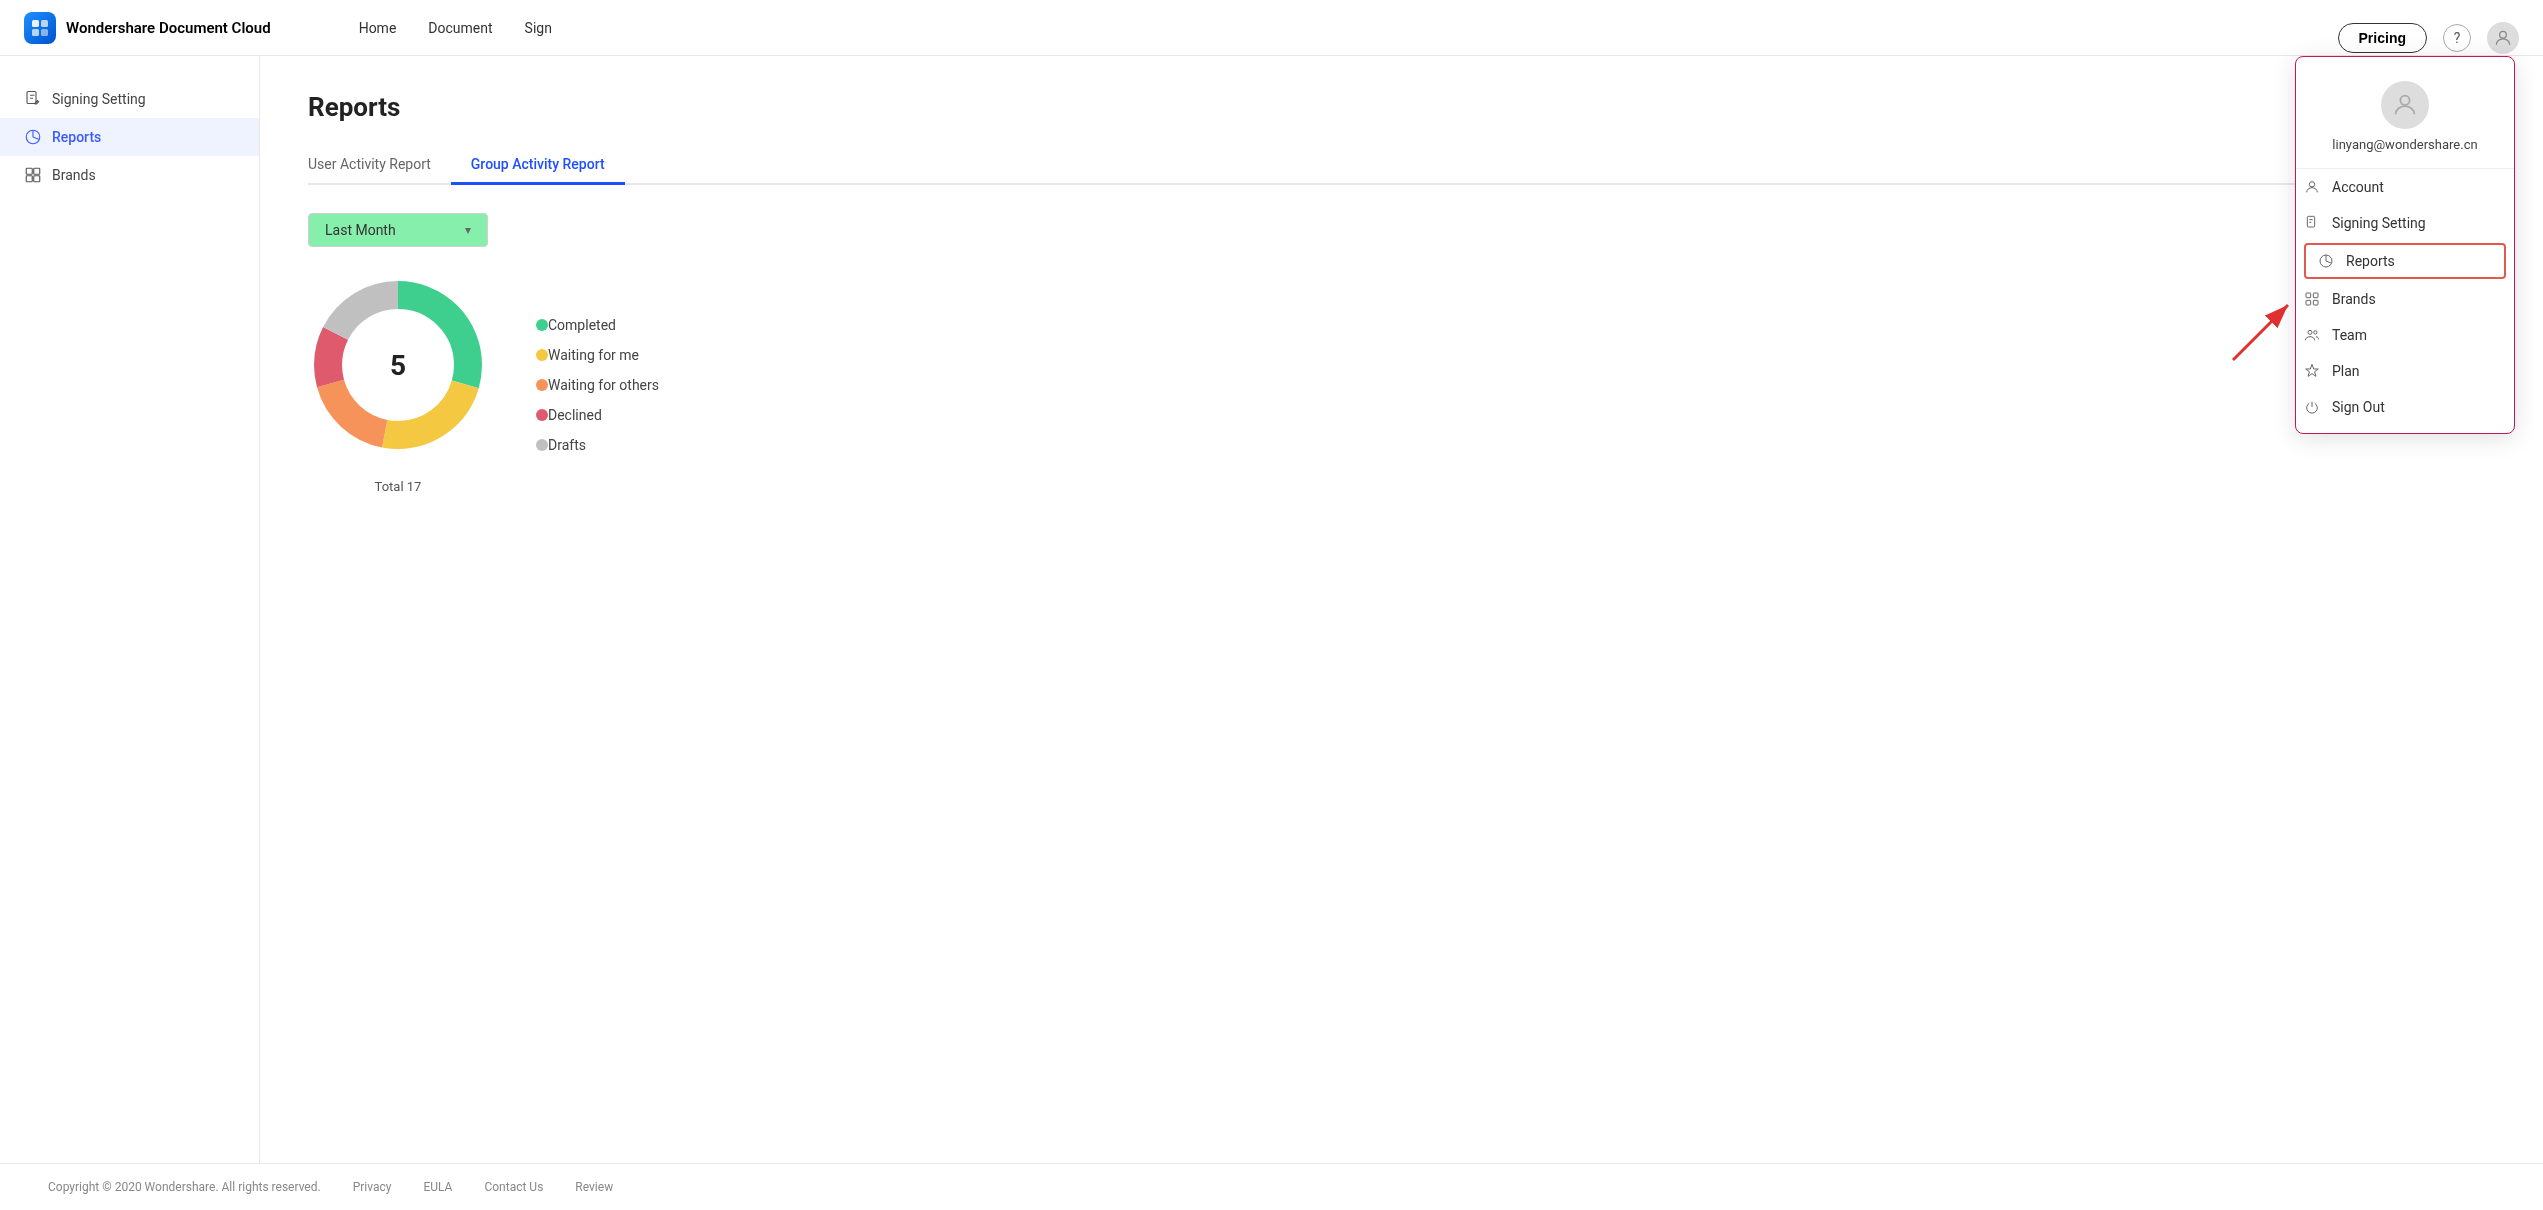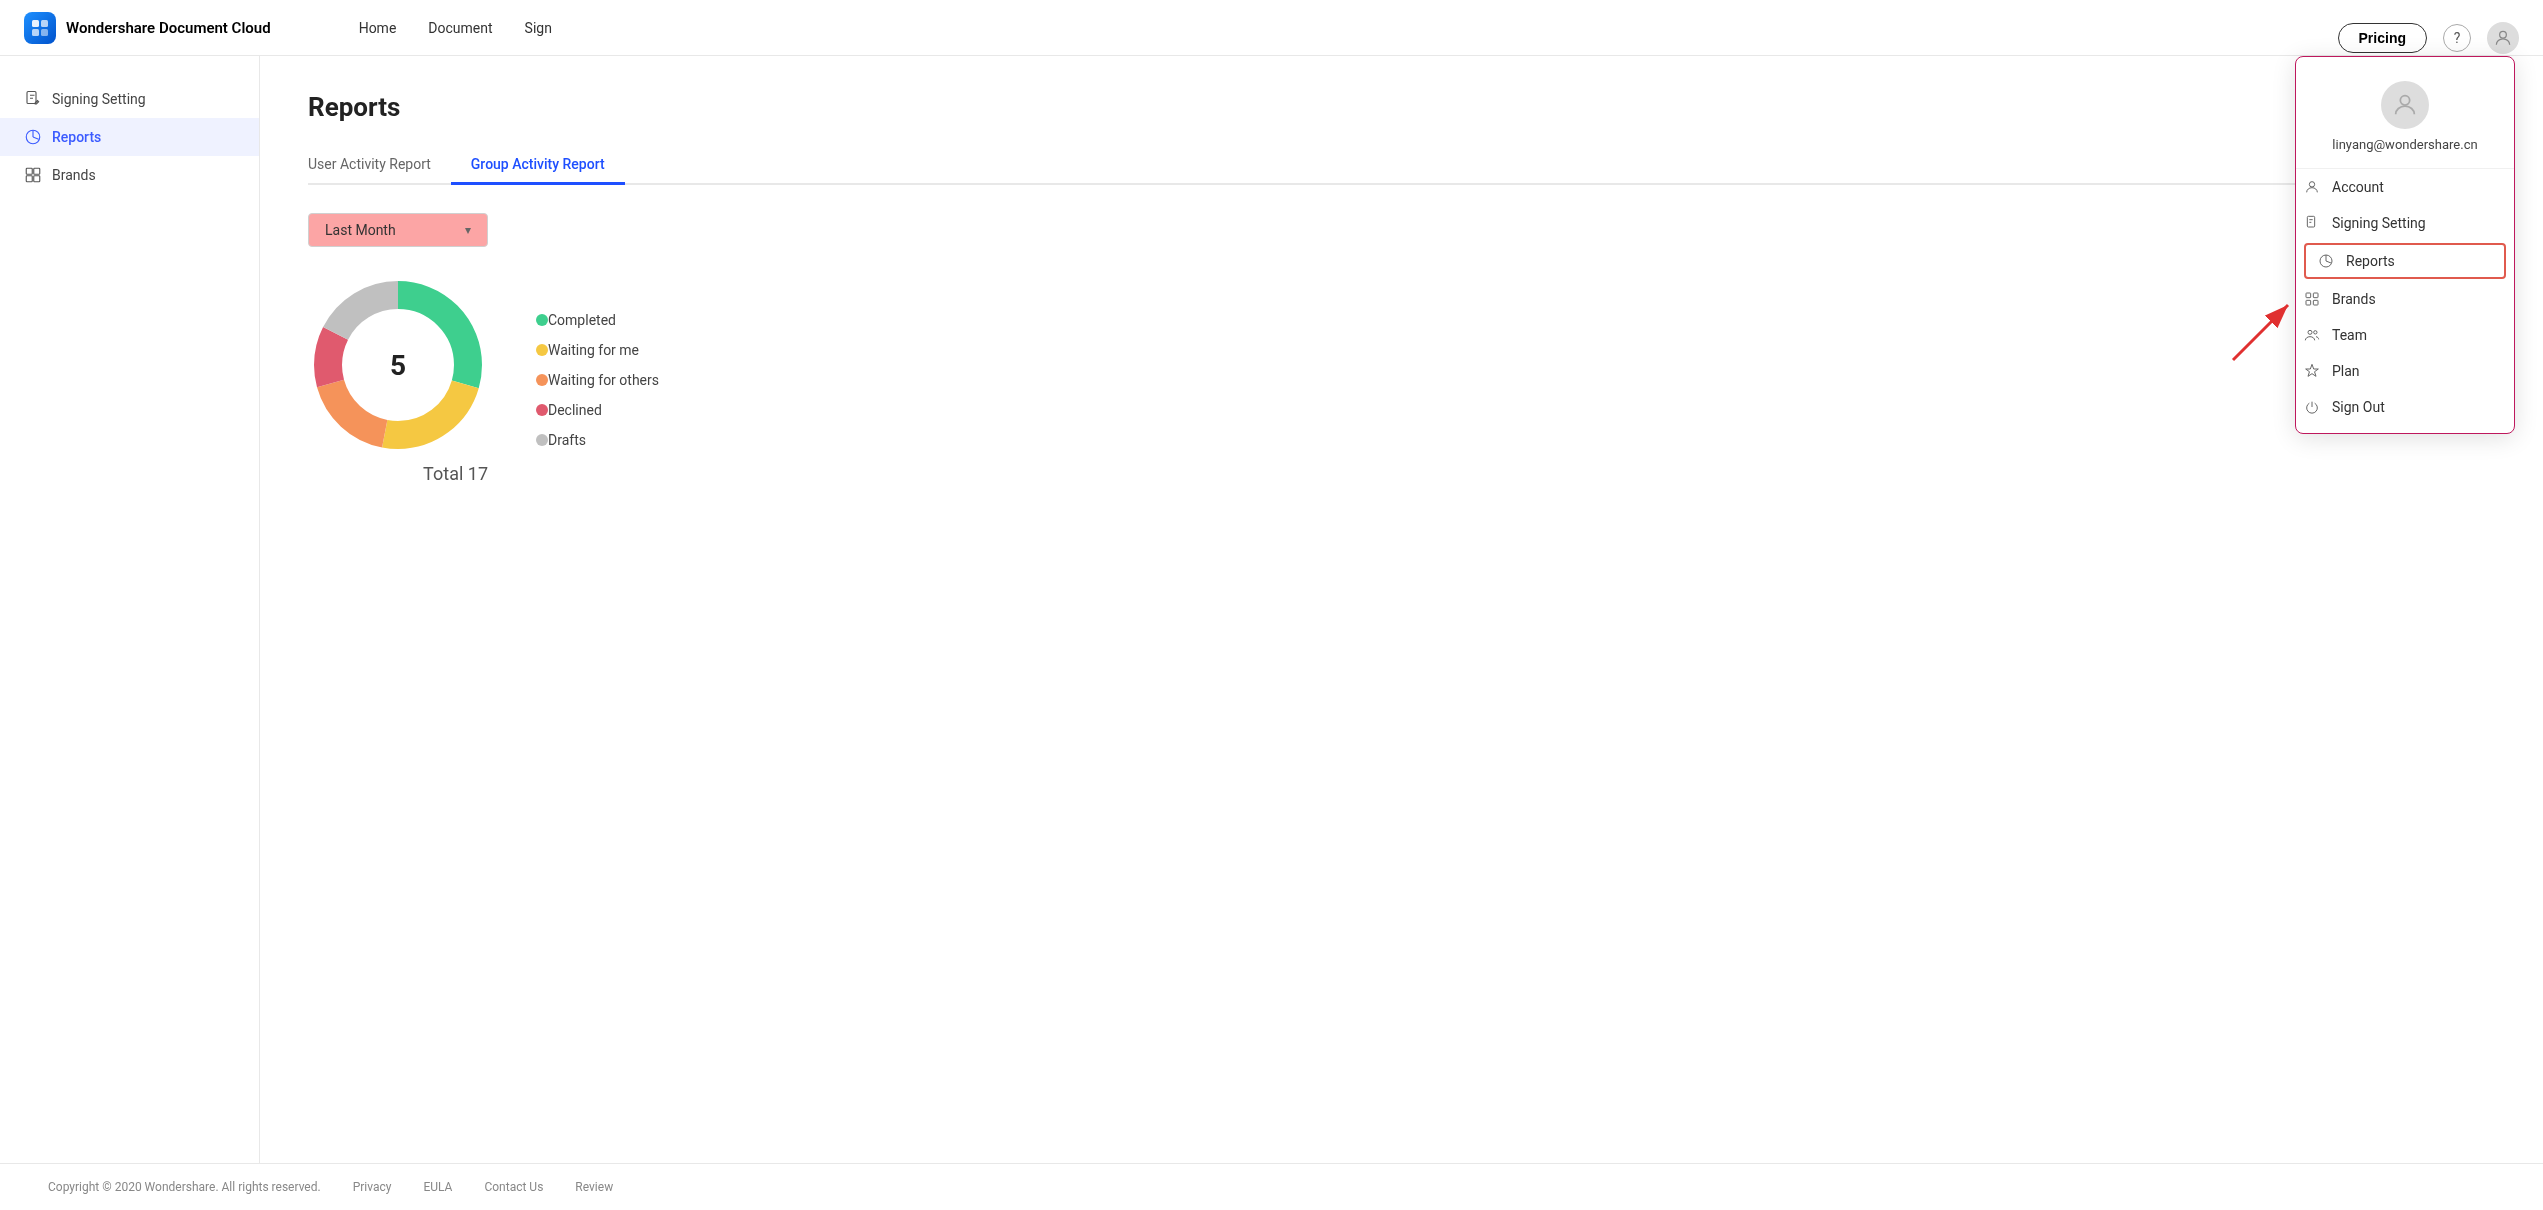--- a/index.html
+++ b/index.html
@@ -64,34 +64,34 @@
       border-bottom: 3px solid transparent; margin-bottom: -2px;
     }
     .tab.active { color: #1e4fff; border-bottom: 3px solid #1e4fff; font-weight: 500; }
     .tab:first-child { padding-left: 0; }
 
     
     .filter-dropdown {
       display: flex; align-items: center; gap: 8px;
       border: 1px solid #d0d0d0; border-radius: 4px; padding: 8px 16px;
       width: 180px; cursor: pointer; font-size: 14px; color: #333;
-      background: #fca5a5; margin-bottom: 28px;
+      background: #86efac; margin-bottom: 28px;
     }
     .filter-dropdown .chevron { margin-left: auto; color: #666; font-size: 12px; }
 
     
     .chart-area { display: flex; align-items: center; gap: 48px; }
 
     
     .donut-wrapper { position: relative; width: 180px; height: 180px; }
     .donut-label {
       position: absolute; top: 50%; left: 50%; transform: translate(-50%, -50%);
       font-size: 28px; font-weight: 700; color: #222;
     }
-    .total-label { text-align: right; font-size: 18px; color: #555; margin-top: 8px; }
+    .total-label { text-align: center; font-size: 13px; color: #555; margin-top: 24px; }
 
     
     .legend { display: flex; flex-direction: column; gap: 14px; }
     .legend-item { display: flex; align-items: center; font-size: 14px; color: #444; }
     .legend-dot { width: 12px; height: 12px; border-radius: 50%; flex-shrink: 0; }
 
     
     .footer {
       border-top: 1px solid #e8e8e8; padding: 16px 48px;
       display: flex; align-items: center; gap: 32px;

